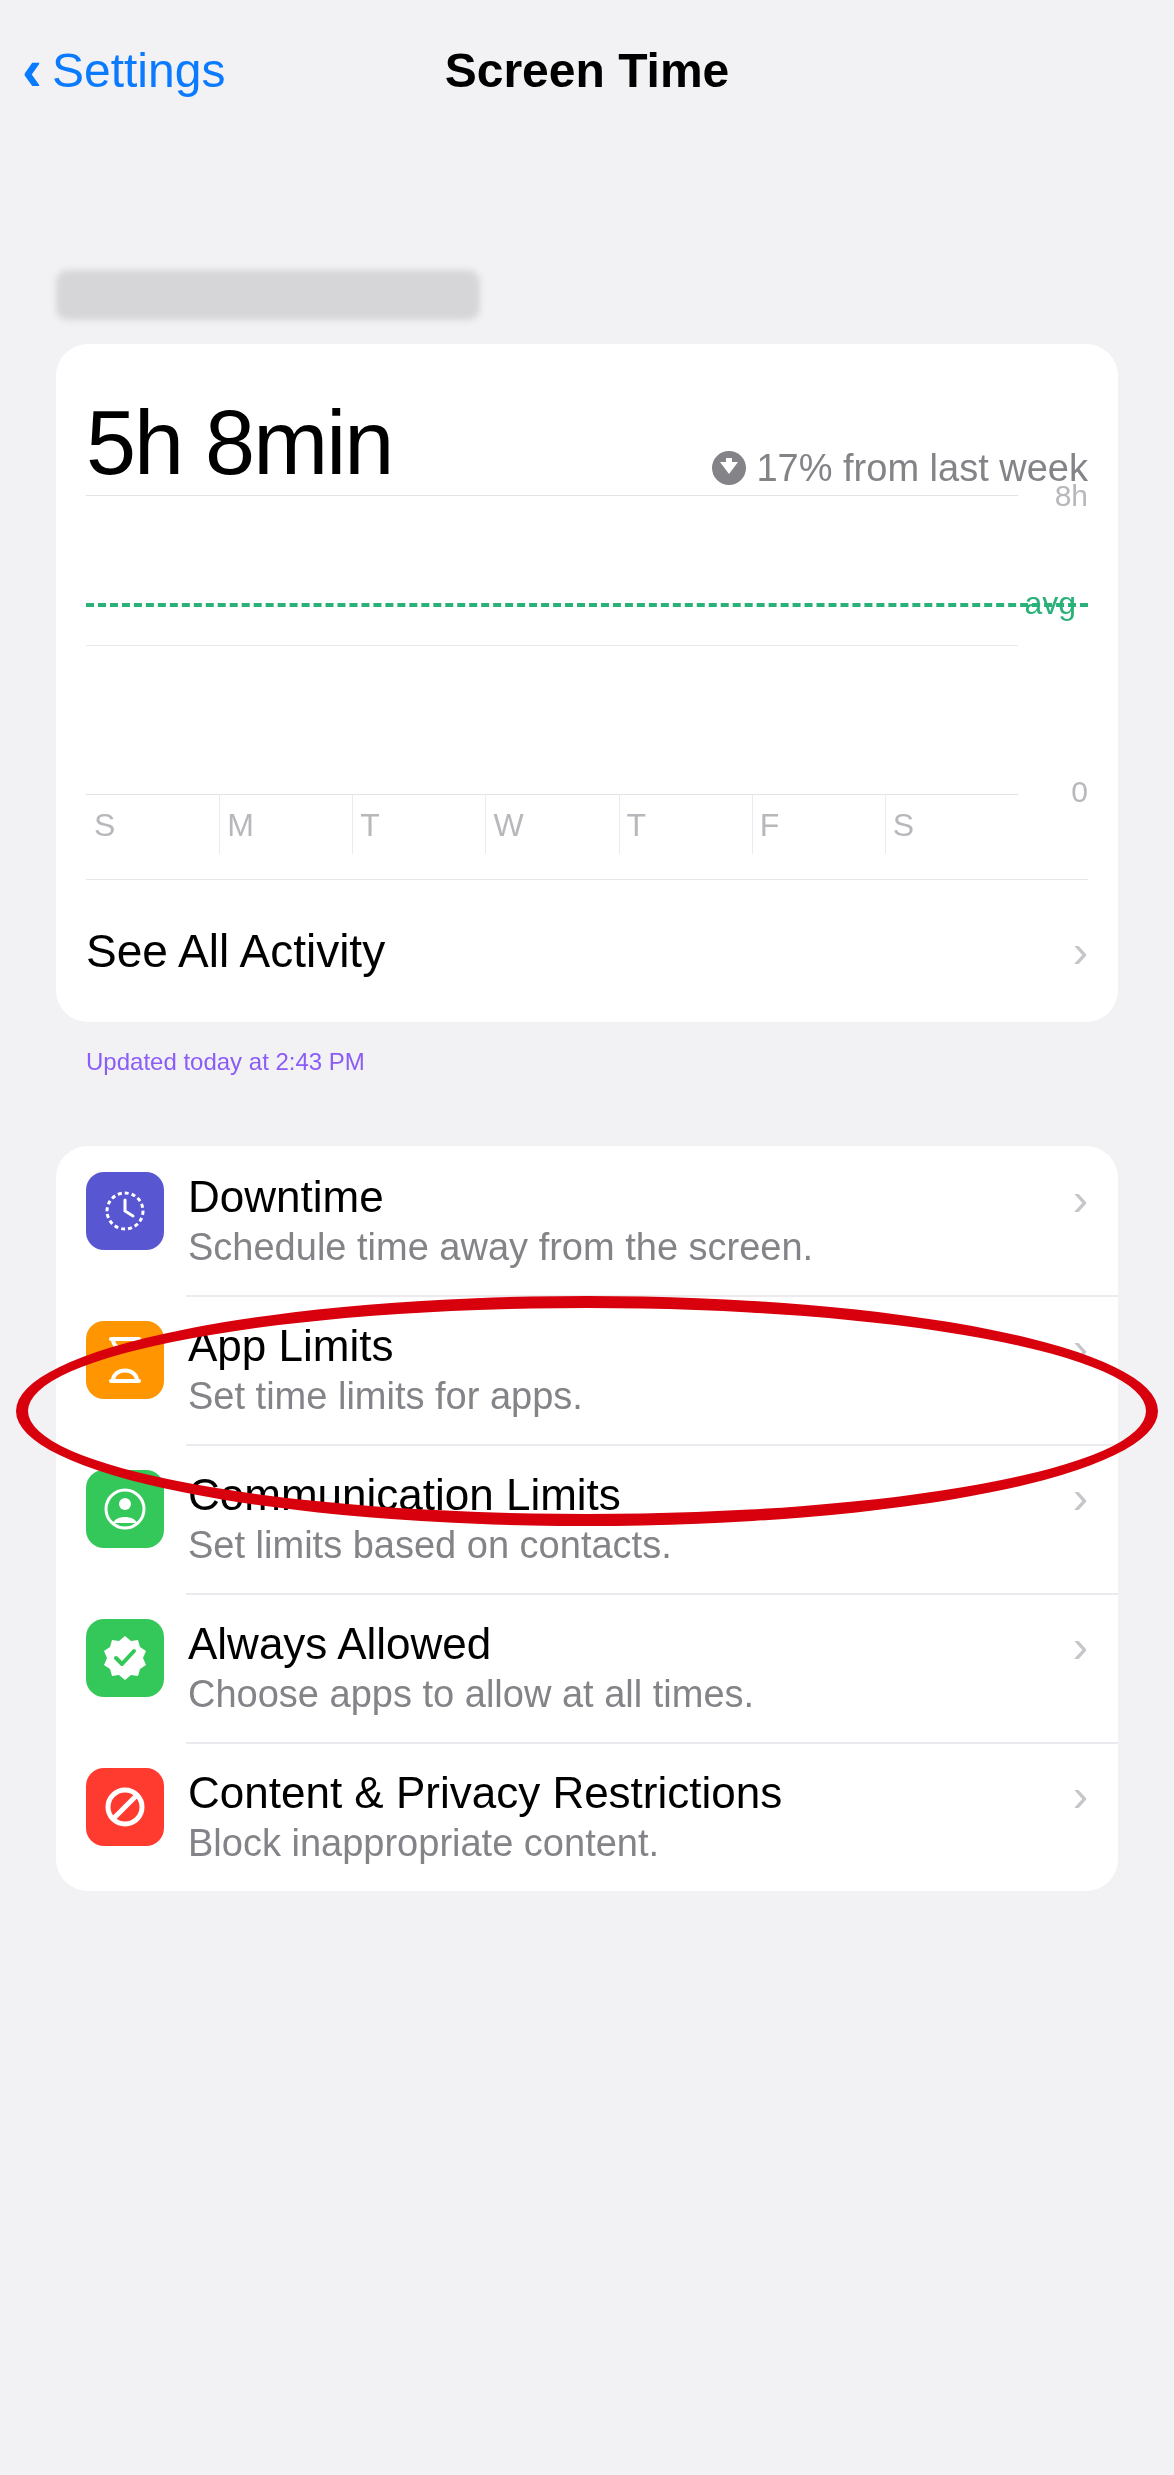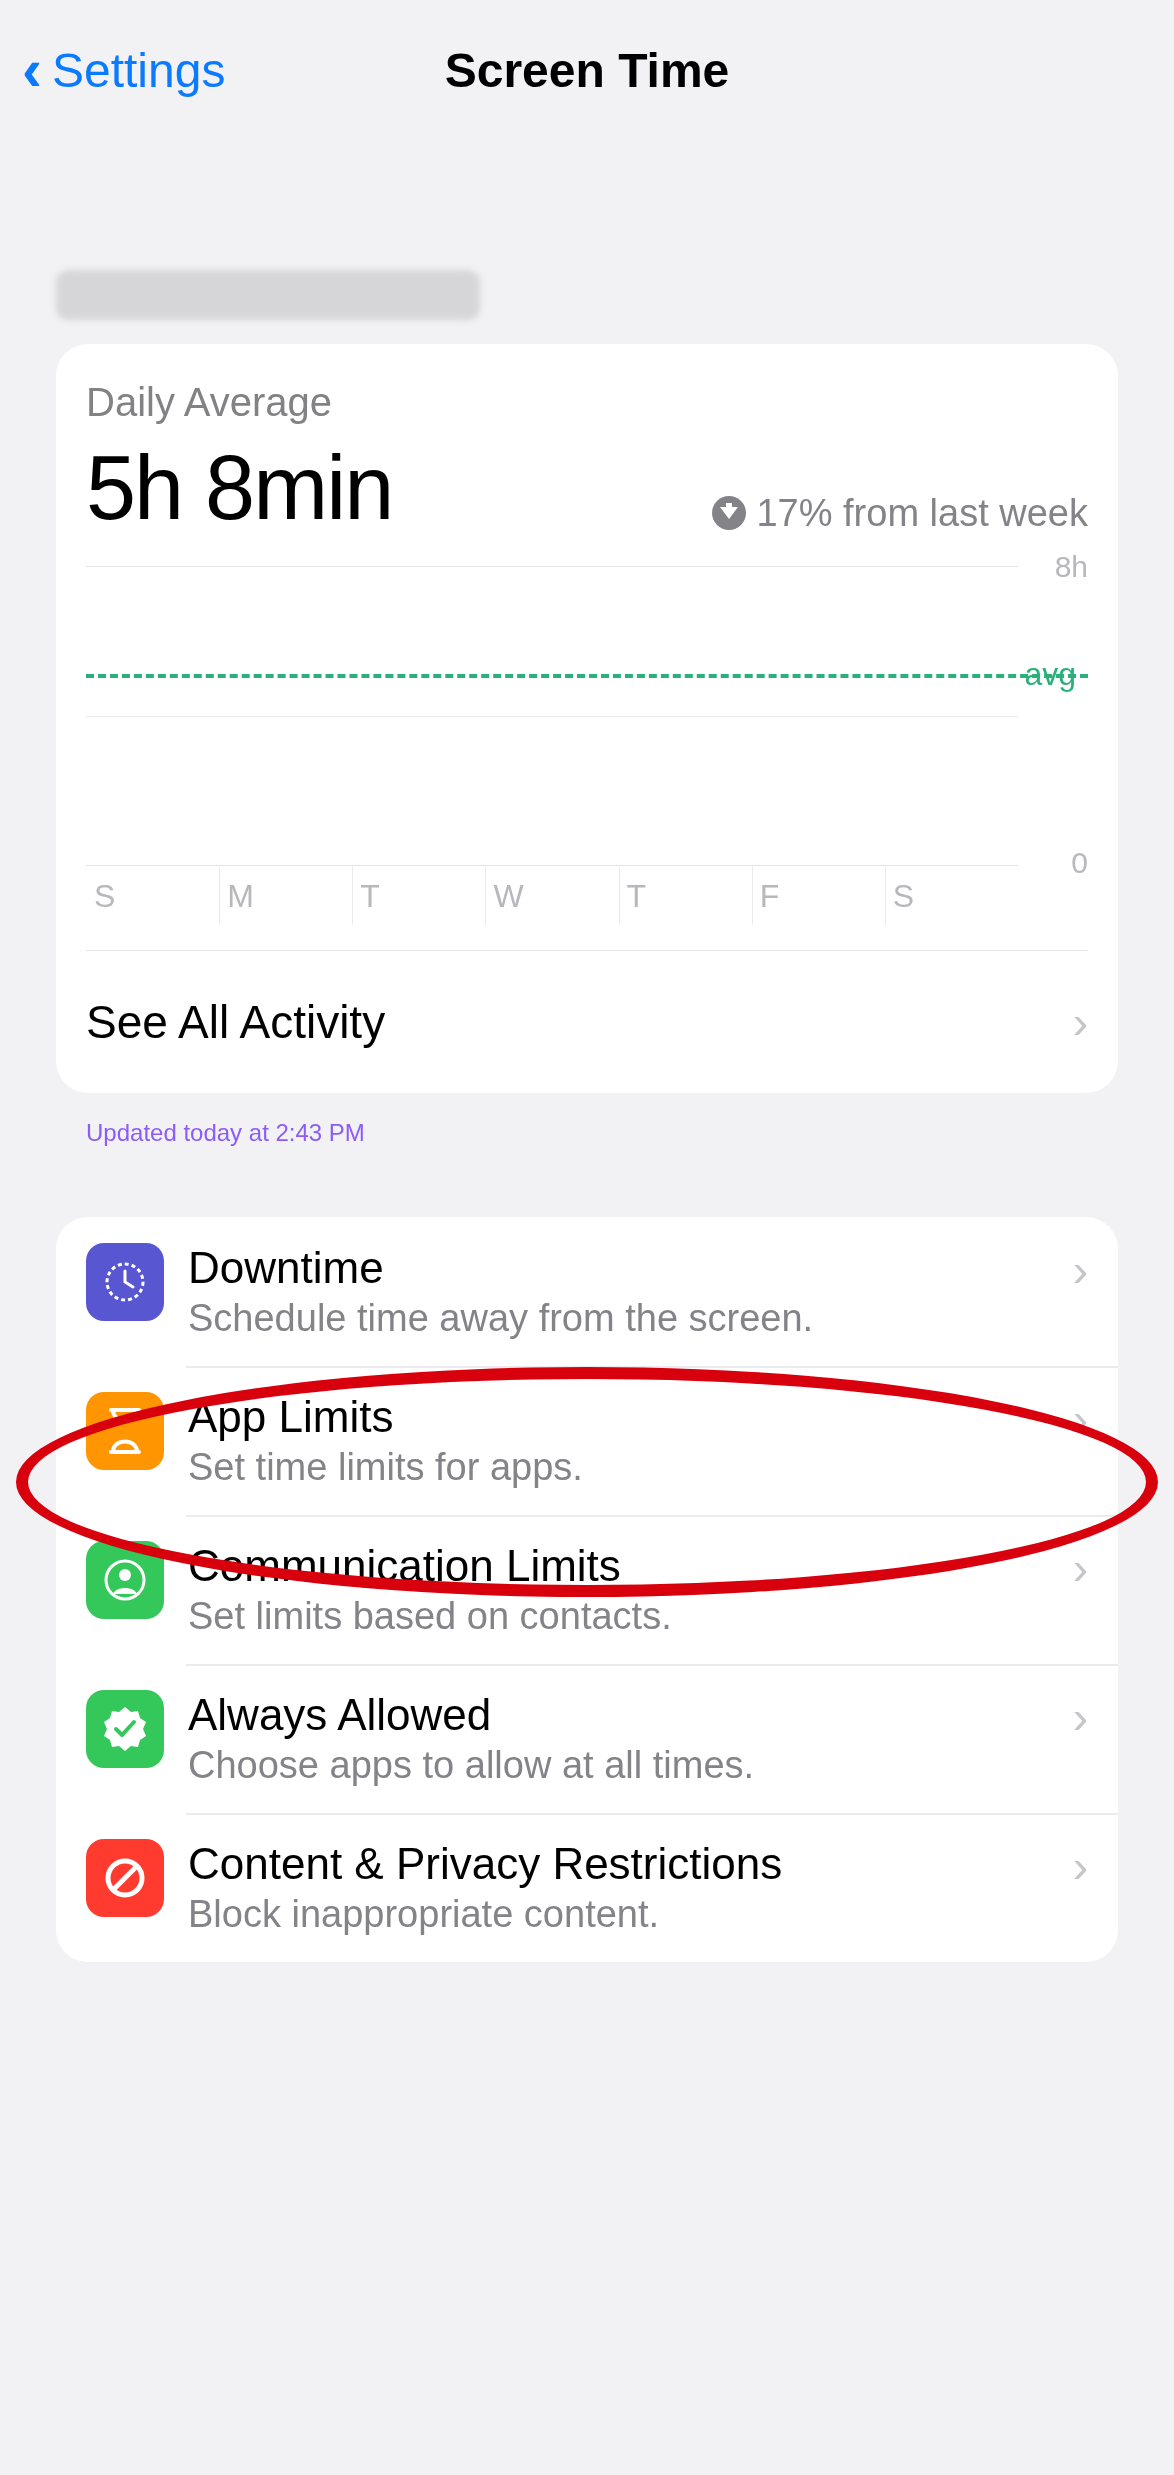--- a/index.html
+++ b/index.html
@@ -99,21 +99,20 @@
     }
     .delta-arrow::after {
       content:"";
       position:absolute;
       left:-3px; top:-16px;
       width:6px; height:12px;
       background:#fff;
     }
     .chart-wrap {
       position: relative;
-      margin-top: 26px;
       height: 360px;
     }
     .chart-area {
       position: absolute;
       left: 0; right: 70px; top: 0; bottom: 60px;
       border-top: 1px solid #e3e3e7;
       border-bottom: 1px solid #e3e3e7;
     }
     .gridline {
       position:absolute; left:0; right:0;
@@ -256,21 +255,20 @@
     <span>Settings</span>
   </div>
   <div class="nav-title">Screen Time</div>
 </div>
 
 <div class="section-header">
   <span class="blurred">DEVICE NAME HEADER</span>
 </div>
 
 <div class="card">
-  <div class="daily-label">Daily Average</div>
   <div class="daily-row">
     <div class="daily-value">5h 8min</div>
     <div class="delta">
       <span class="delta-icon">
           <span class="delta-arrow"></span>
         </span>
       <span>17% from last week</span>
     </div>
   </div>
 

